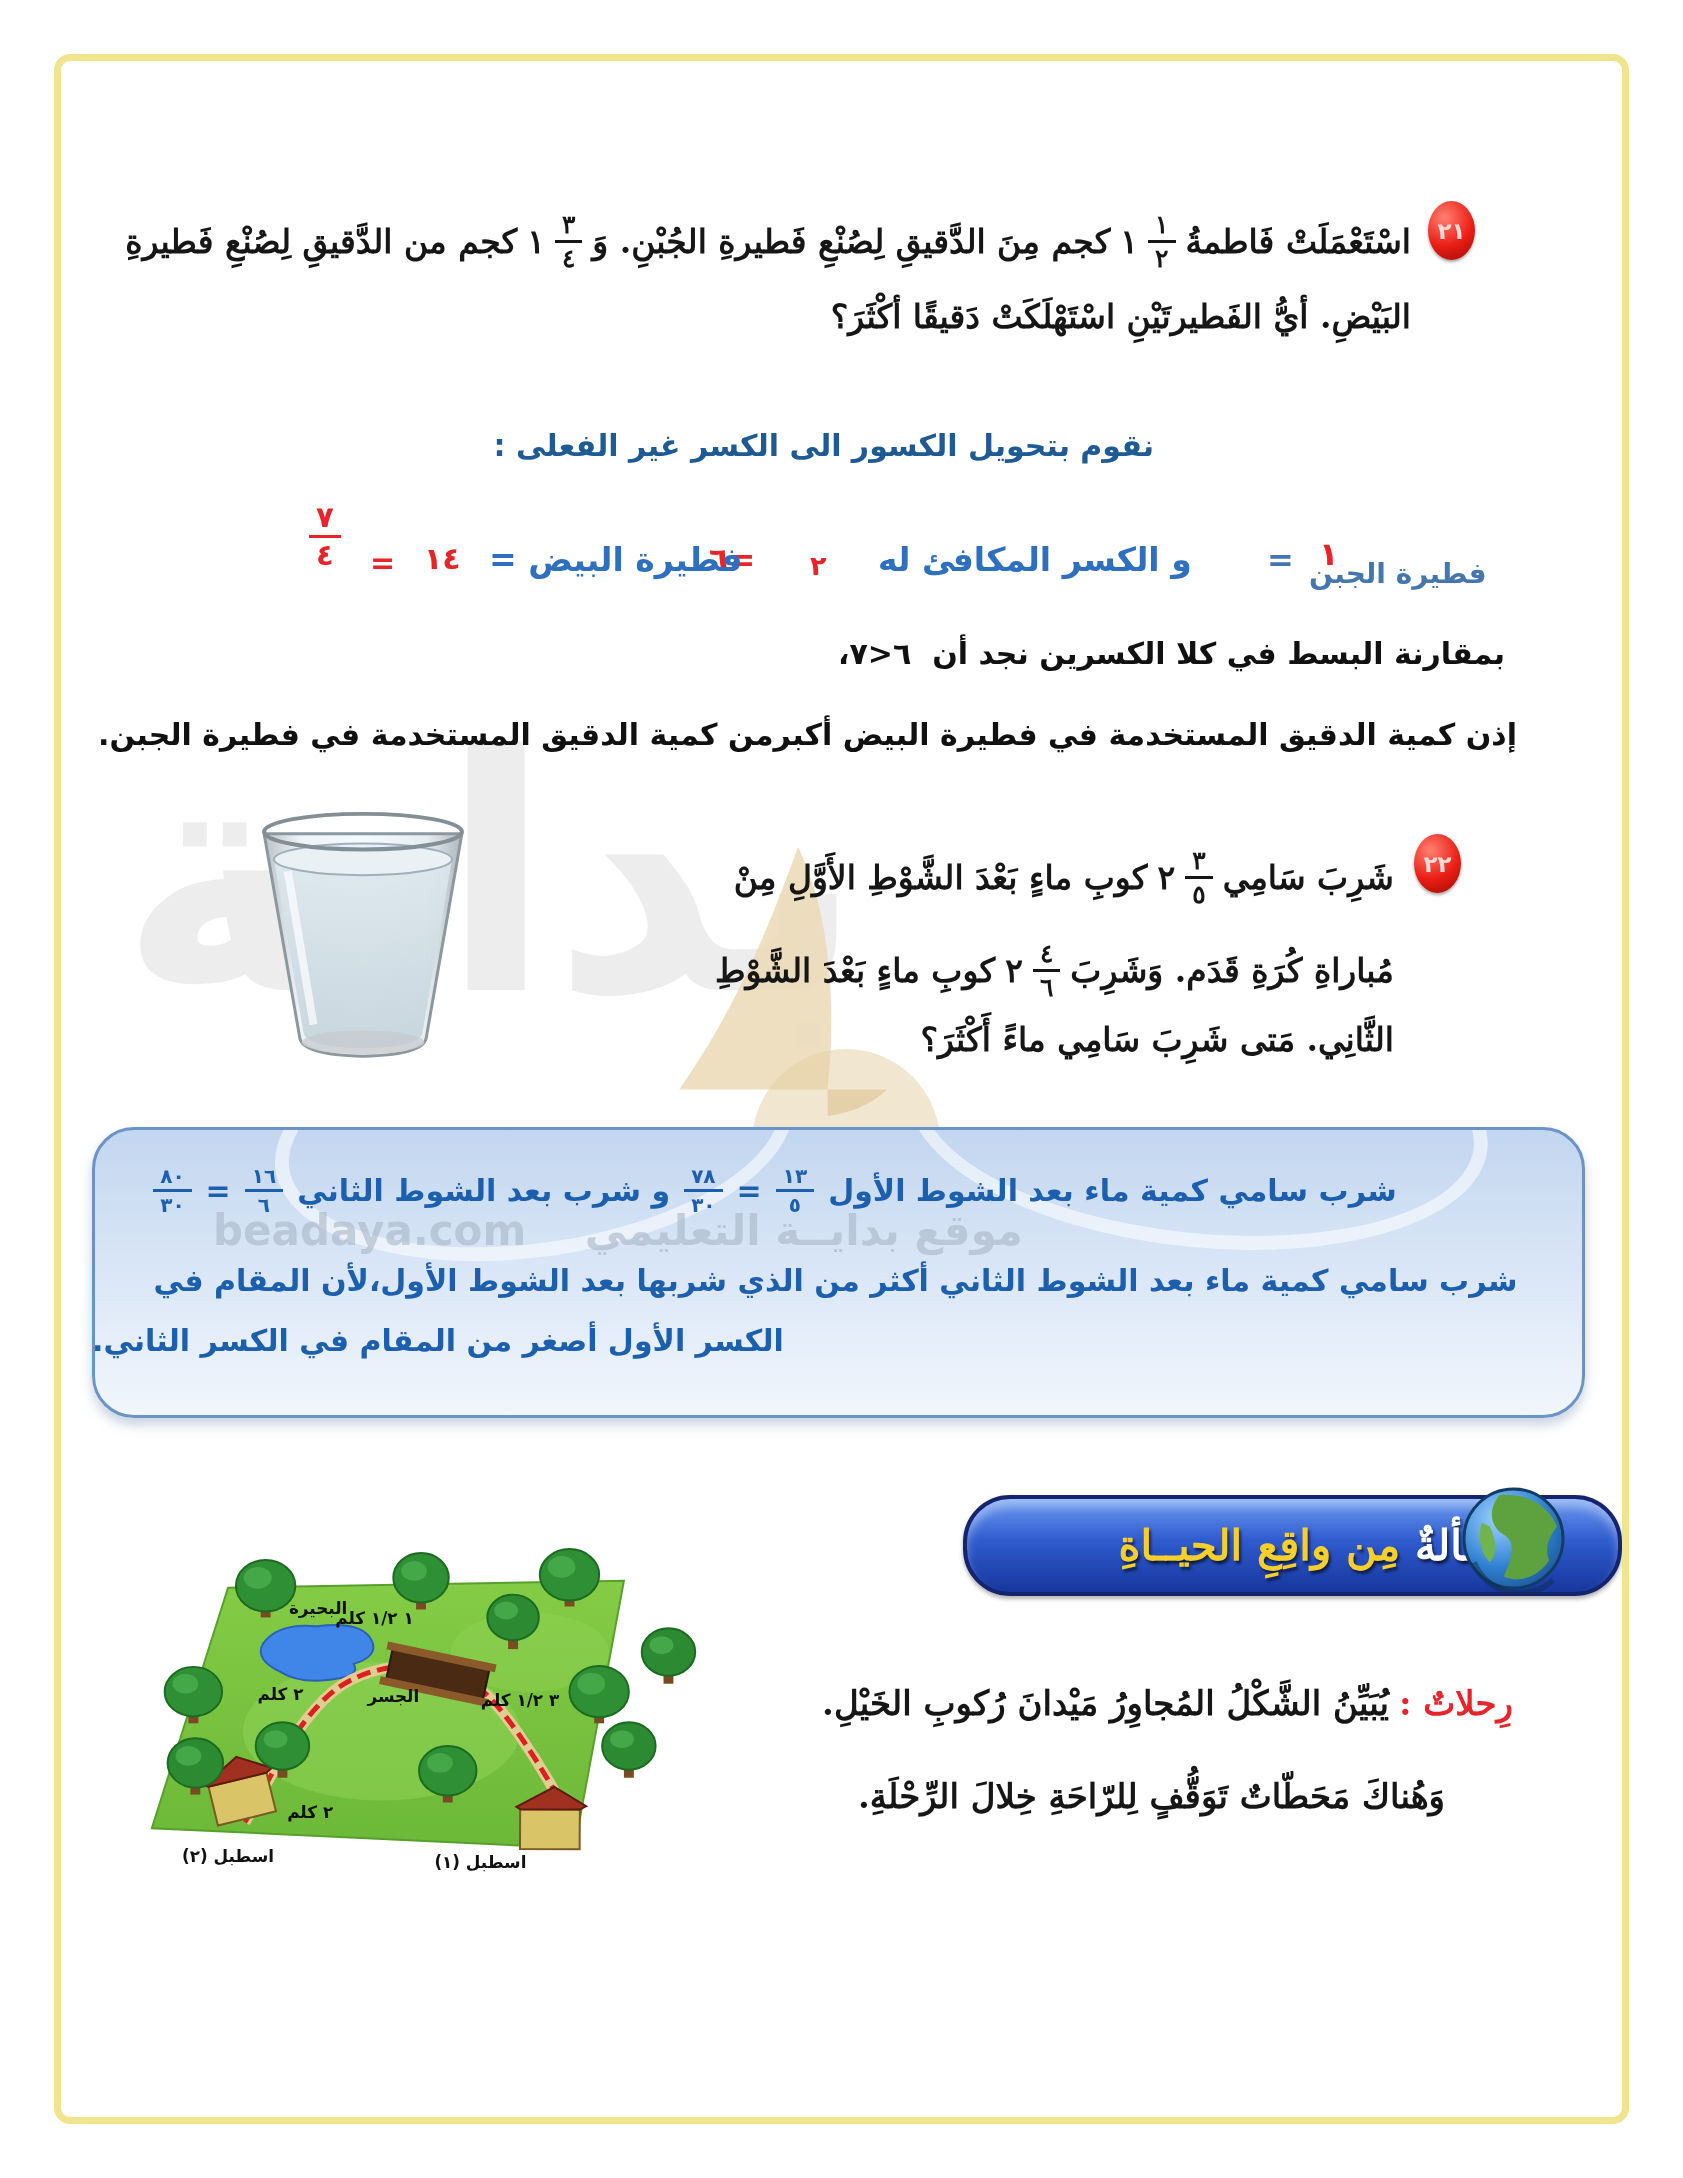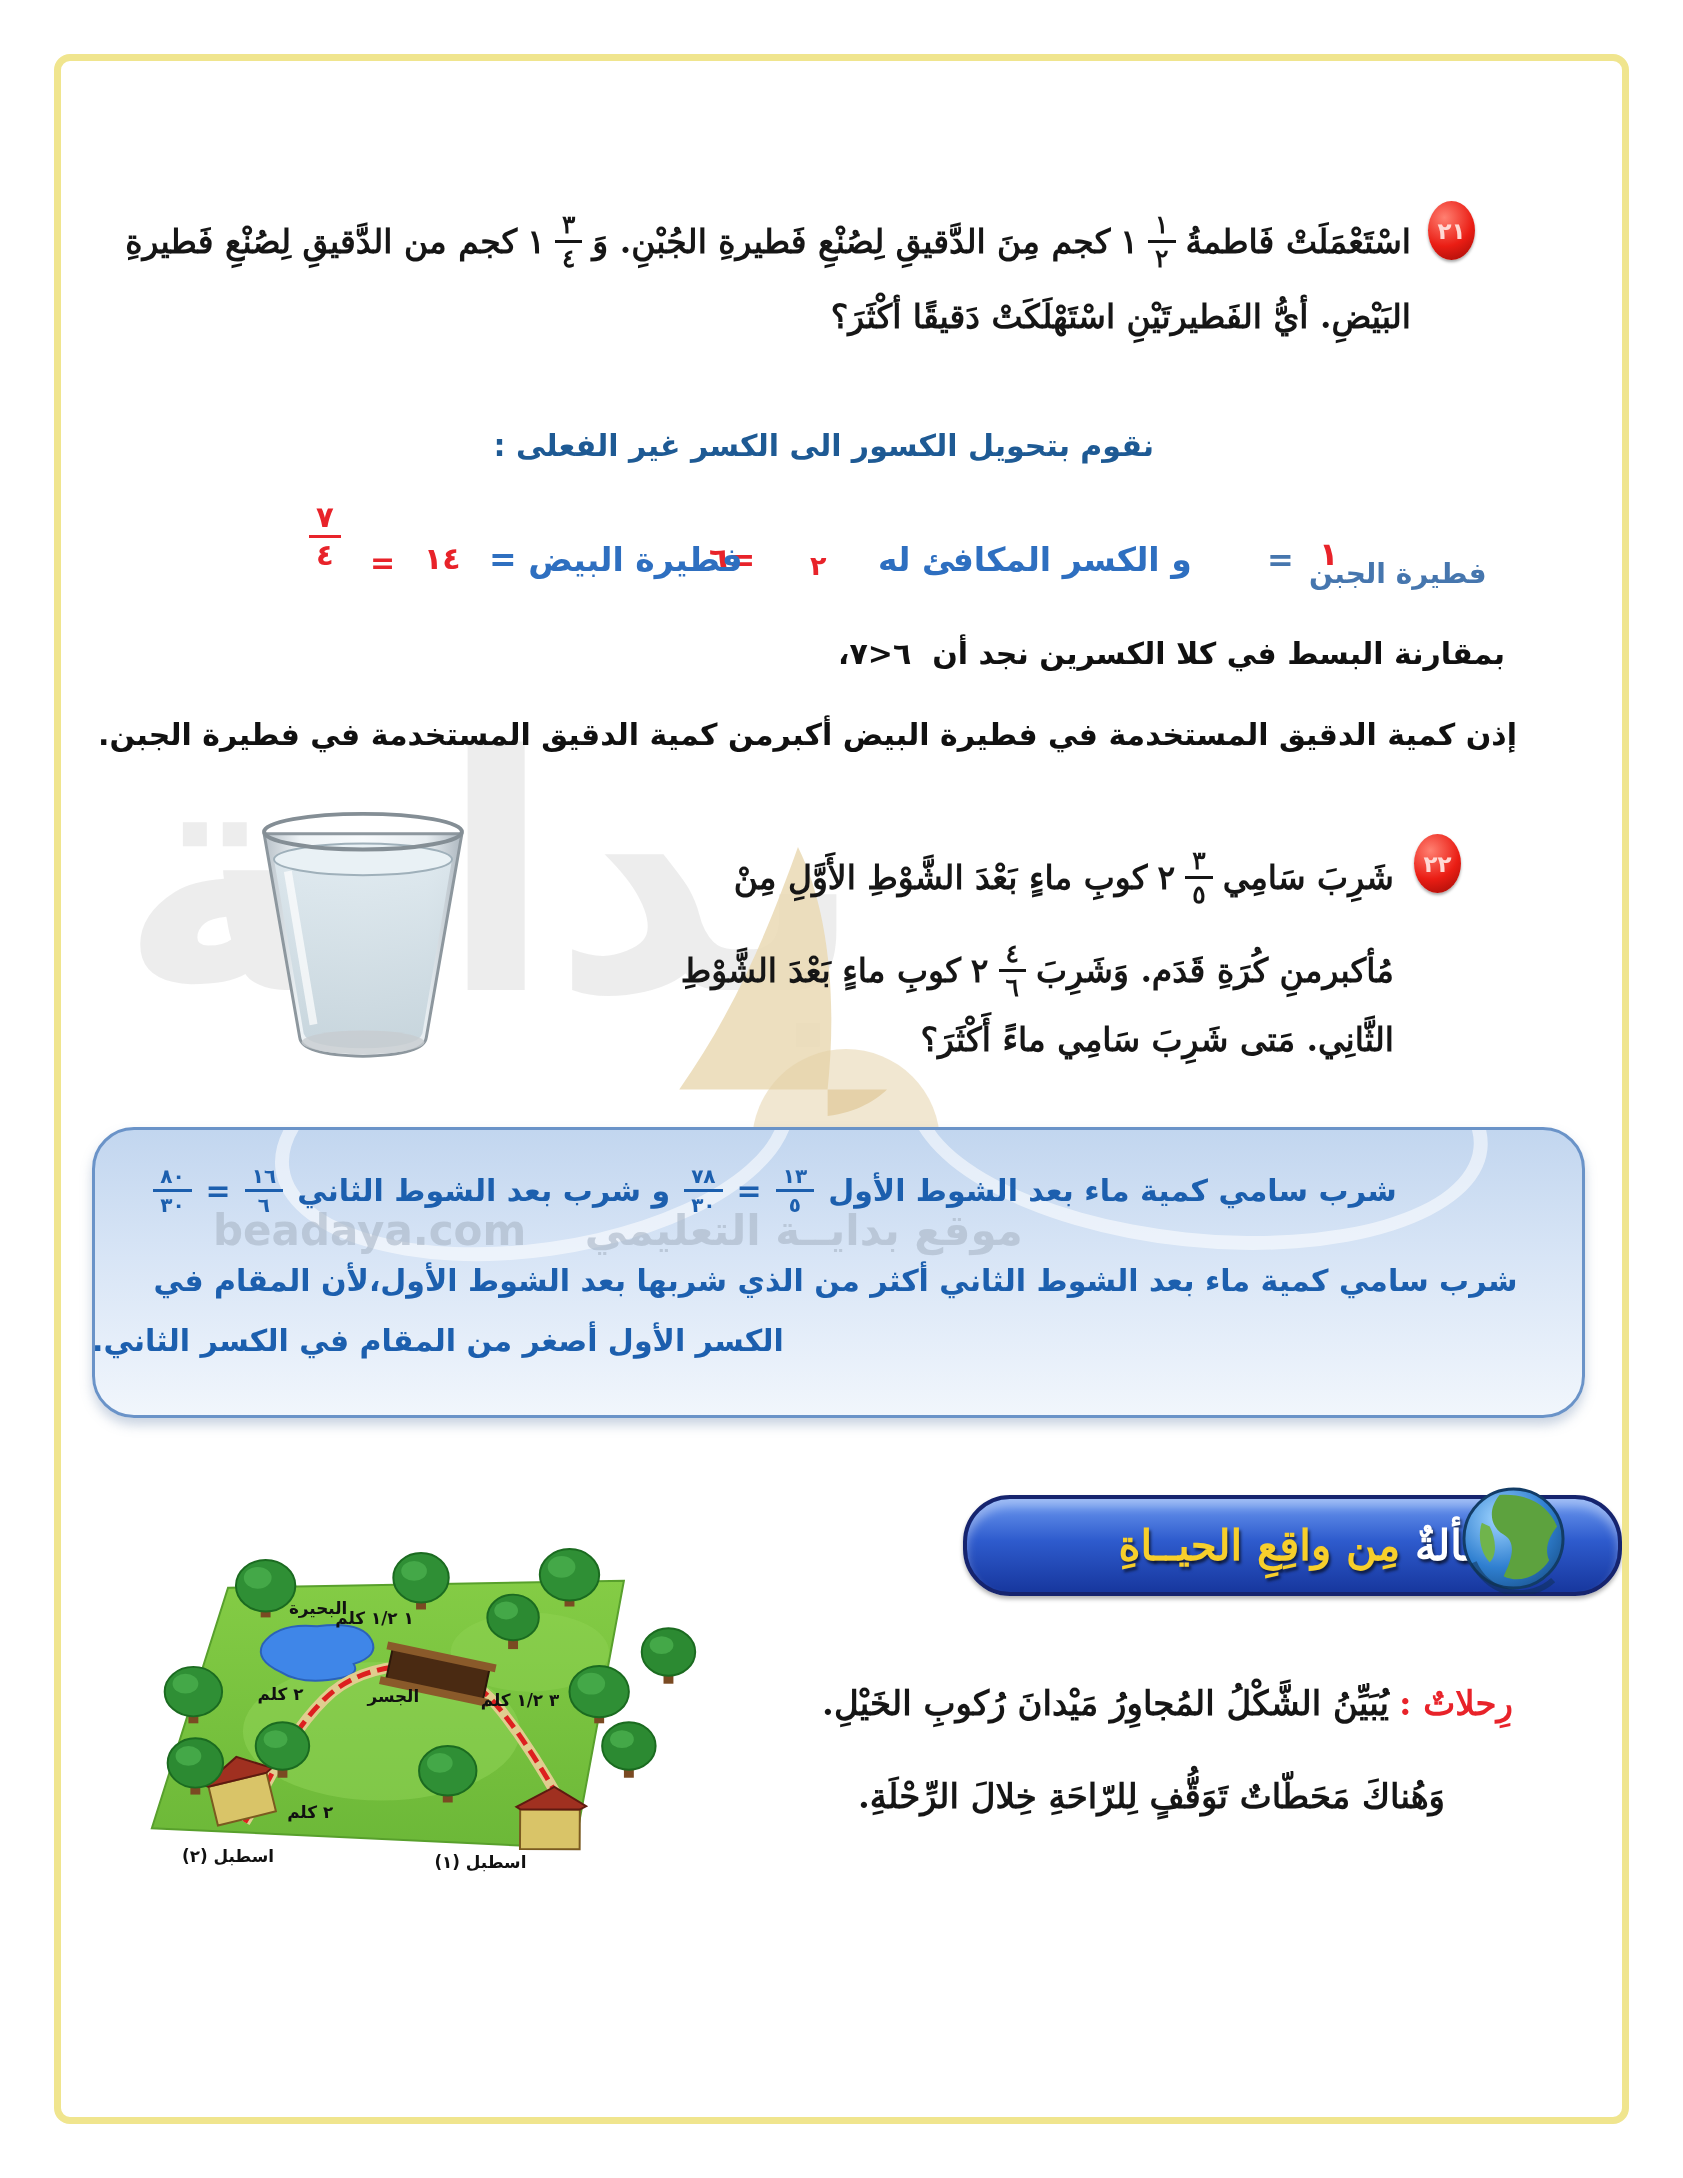--- a/index.html
+++ b/index.html
@@ -117,21 +117,21 @@
   <div class="qtext abs" style="top:832px;right:289px;height:91px;">
     <span>شَرِبَ سَامِي</span>
     <span class="frac frac-q">
       <span class="num">٣</span>
         <span class="den">٥</span>
     </span>
     <span>٢</span>
     <span>كوبِ ماءٍ بَعْدَ الشَّوْطِ الأَوَّلِ مِنْ</span>
   </div>
   <div class="qtext abs" style="top:925px;right:289px;height:91px;">
-    <span>مُأكبرمنِ كُرَةِ قَدَم. وَشَرِبَ</span>
+    <span>مُباراةِ كُرَةِ قَدَم. وَشَرِبَ</span>
     <span class="frac frac-q">
       <span class="num">٤</span>
         <span class="den">٦</span>
     </span>
     <span>٢</span>
     <span>كوبِ ماءٍ بَعْدَ الشَّوْطِ</span>
   </div>
   <div class="qtext abs" style="top:1020px;right:289px;">
     <span>الثَّانِي. مَتى شَرِبَ سَامِي ماءً أَكْثَرَ؟</span>
   </div>

